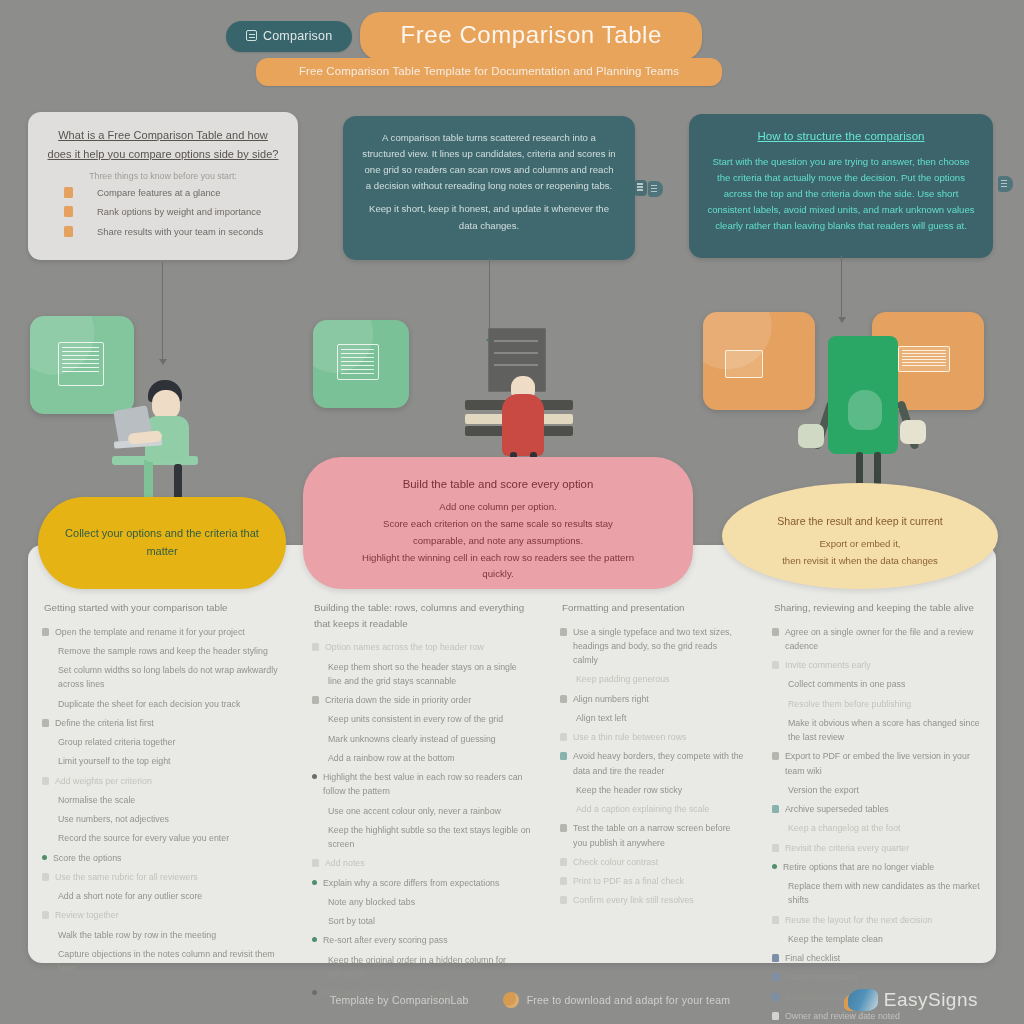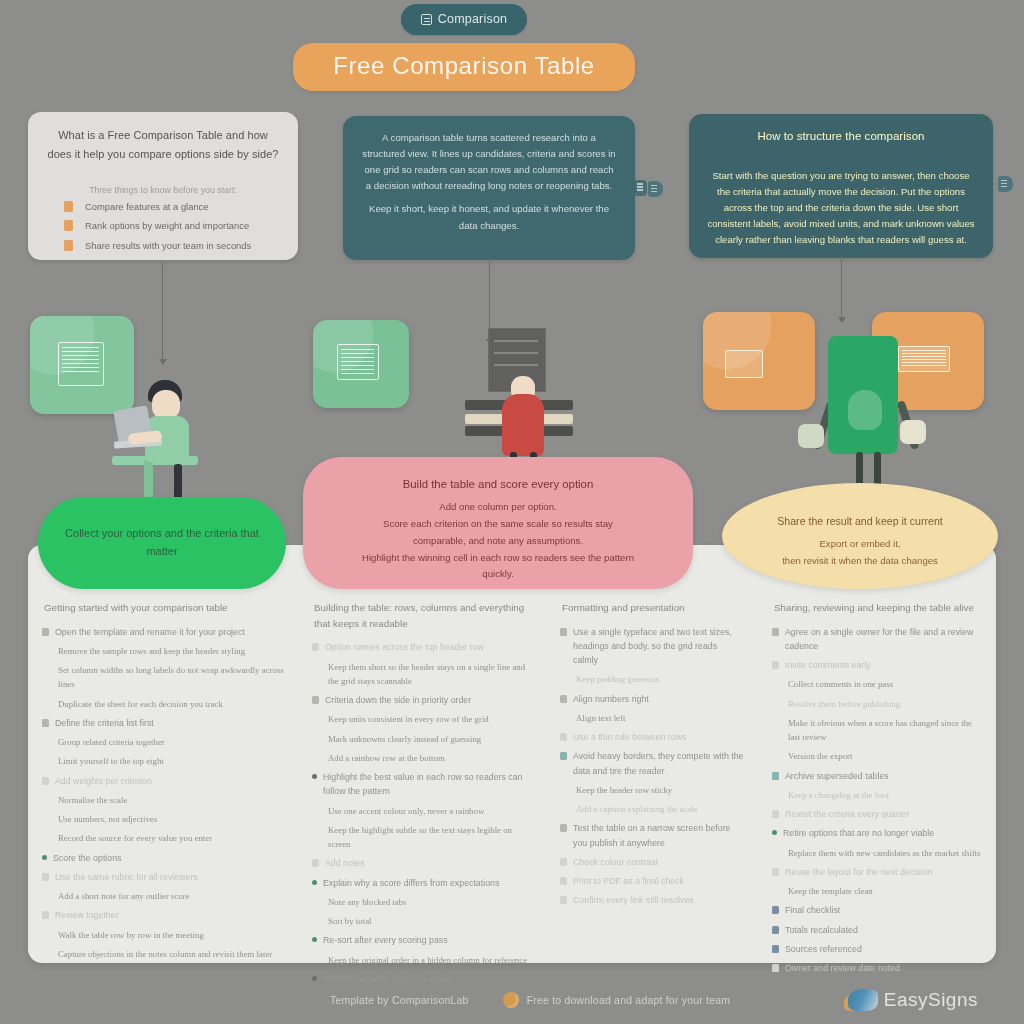--- a/index.html
+++ b/index.html
@@ -18,28 +18,27 @@
   
   .page {
     position: absolute;
     inset: 0;
     filter: blur(0.35px) saturate(0.93);
   }
 
   
   .header-row {
     position: absolute;
-    top: 4px;
+    top: 12px;
     left: 0;
     width: 928px;
     display: flex;
     justify-content: center;
     align-items: center;
     gap: 8px;
-    flex-direction: column;
   }
   .eyebrow-badge {
     background: #35666c;
     color: #dfe8e7;
     border-radius: 18px;
     padding: 8px 20px 9px 20px;
     font-size: 12.5px;
     letter-spacing: .2px;
     white-space: nowrap;
     display: flex;
@@ -113,32 +112,33 @@
   .top-card.teal-a {
     background: #3e6a70;
     color: #d9e5e4;
     width: 292px;
     left: 343px;
     top: 4px;
     height: 144px;
   }
   .top-card.teal-b {
     background: #3a656b;
-    color: #fef9c3;
+    color: #5eead4;
     width: 304px;
     left: 689px;
     top: 2px;
     height: 144px;
   }
   .card-heading {
     font-size: 11.5px;
     line-height: 1.55;
     text-align: center;
-    margin-bottom: 22px;
+    margin-bottom: 8px;
     letter-spacing: .05px;
+    text-decoration: underline;
   }
   .top-card.light .card-heading {
     font-size: 11px;
     color: #57544f;
     text-align: center;
     line-height: 1.7;
   }
   .card-body {
     font-size: 9.6px;
     line-height: 1.68;
@@ -149,21 +149,21 @@
   .card-sub {
     font-size: 8.8px;
     color: #a09c97;
     text-align: center;
     margin: 2px 0 5px 0;
   }
   .bullet-list { list-style: none; margin-top: 2px; }
   .bullet-list li {
     display: flex;
     align-items: flex-start;
-    gap: 12px;
+    gap: 24px;
     font-size: 9.4px;
     line-height: 1.5;
     color: #6e6a65;
     margin-bottom: 5px;
     padding-left: 18px;
   }
   .bullet-list li .tick {
     flex: none;
     width: 9px; height: 11px;
     background: #e89a4e;
@@ -336,21 +336,21 @@
   .callout {
     position: absolute;
     text-align: center;
     box-shadow: 0 2px 6px rgba(0,0,0,.12);
   }
   .callout .c-title { font-size: 11px; line-height: 1.6; }
   .callout .c-line  { font-size: 9.6px; line-height: 1.75; opacity: .95; }
 
   .callout.green {
     left: 38px; top: 497px; width: 248px; height: 92px;
-    background: #22c55e; color: #2e5f42;
+    background: #eab308; color: #2e5f42;
     border-radius: 46px;
     display: flex; align-items: center; justify-content: center;
     padding: 0 16px;
   }
   .callout.pink {
     left: 303px; top: 457px; width: 390px; height: 132px;
     background: #efa0a7; color: #7b3038;
     border-radius: 38px;
     padding: 18px 28px 0 28px;
   }
@@ -414,21 +414,21 @@
     width: 7px; height: 8px;
     background: #b6b6b1;
     border-radius: 1.5px;
   }
   .col li .bul.dot { border-radius: 50%; width: 5px; height: 5px; background: #4e8f6b; margin-top: 4px; }
   .col li .bul.dot-dark { border-radius: 50%; width: 5px; height: 5px; background: #6d6d69; margin-top: 4px; }
   .col li .bul.teal { background: #86b3ad; }
   .col li .bul.faint { background: #d2d2ce; }
   .col li .bul.blue { background: #7b8fa8; }
   .col li .txt { flex: 1; }
-  .col li.indent { padding-left: 16px; font-family: Liberation Serif, serif; }
+  .col li.indent { padding-left: 16px; }
   .col li.faded .txt { color: #c2c2bd; }
 
   
   .footer {
     position: absolute;
     left: 0; top: 975px;
     width: 1024px;
     height: 49px;
     display: flex;
     align-items: center;
@@ -462,20 +462,21 @@
 <div class="page">
 
   <div class="header-row">
     <div class="eyebrow-badge">
       <span class="mini-glyph"></span>
       <span>Comparison</span>
     </div>
     <div class="title-pill">Free Comparison Table</div>
   </div>
 
+  <div class="subtitle-bar">Free Comparison Table Template for Documentation and Planning Teams</div>
 
   <div class="cards-row">
 
     <div class="top-card light">
       <div class="card-heading">What is a Free Comparison Table and how does it help you compare options side by side?</div>
       <div class="card-sub">Three things to know before you start:</div>
       <ul class="bullet-list">
         <li>
           <span class="tick"></span>
           <span>Compare features at a glance</span>
@@ -785,20 +786,24 @@
           </li>
           <li class="indent">
             <span class="txt">Collect comments in one pass</span>
           </li>
           <li class="indent faded">
             <span class="txt">Resolve them before publishing</span>
           </li>
           <li class="indent">
             <span class="txt">Make it obvious when a score has changed since the last review</span>
           </li>
+          <li>
+            <span class="bul"></span>
+            <span class="txt">Export to PDF or embed the live version in your team wiki</span>
+          </li>
           <li class="indent">
             <span class="txt">Version the export</span>
           </li>
           <li>
             <span class="bul teal"></span>
             <span class="txt">Archive superseded tables</span>
           </li>
           <li class="indent faded">
             <span class="txt">Keep a changelog at the foot</span>
           </li>

